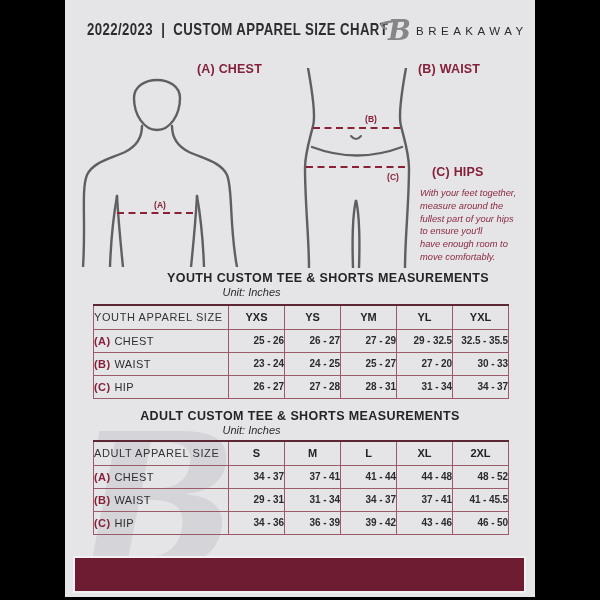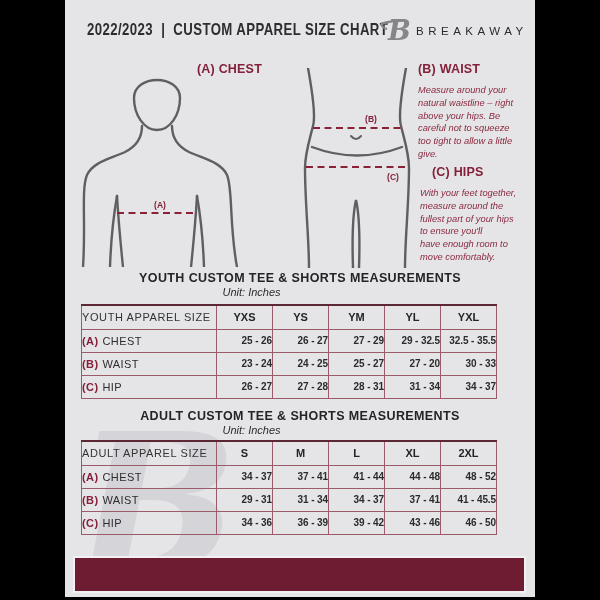--- a/index.html
+++ b/index.html
@@ -21,21 +21,21 @@
   .guide-p{position:absolute;font-style:italic;font-size:9.3px;line-height:1.38;
     color:#8a2a42;width:97px;white-space:pre-line;}
 
   
   .sec-title{position:absolute;left:0;width:470px;text-align:center;font-weight:700;
     font-size:12.5px;color:#242426;letter-spacing:.4px;}
   .unit{position:absolute;left:0;width:373px;text-align:center;font-style:italic;
     font-size:11px;color:#2b2b2d;}
 
   
-  table.size{position:absolute;left:16px;width:415px;border-collapse:collapse;
+  table.size{position:absolute;left:28px;width:415px;border-collapse:collapse;
     table-layout:fixed;z-index:2;background:transparent;}
   table.size{border:1px solid #9c5b6b;border-top:2px solid #5e2735;}
   table.size td,table.size th{border:1px solid #9c5b6b;padding:0;margin:0;}
   table.size thead tr{height:24px;}
   table.size tbody tr{height:23px;}
   th.first{font-weight:400;font-size:11px;color:#333336;text-align:left;
     padding-left:10px;letter-spacing:.6px;}
   th.size-col{font-weight:700;font-size:11px;color:#242426;text-align:center;}
   td.rowlabel{font-size:11px;color:#2c2c2e;text-align:left;padding-left:10px;letter-spacing:.4px;}
   td.rowlabel .key{font-weight:700;color:#84203a;margin-right:4px;}
@@ -91,29 +91,28 @@
     </g>
     <path d="M 20 60 L 108 60" stroke="#8b2136" stroke-width="2.2" stroke-dasharray="7 4.5" fill="none"></path>
     <path d="M 13 99 L 115 99" stroke="#8b2136" stroke-width="2.2" stroke-dasharray="7 4.5" fill="none"></path>
     <text class="dash-label" x="78" y="54" text-anchor="middle">(B)</text>
     <text class="dash-label" x="100" y="112" text-anchor="middle">(C)</text>
   </svg>
 
   <div class="guide-h" style="left:132px;top:62px;">(A) CHEST</div>
 
   <div class="guide-h" style="left:353px;top:62px;">(B) WAIST</div>
-  <div class="guide-p" style="left:353px;top:84px;">Measure around your natural waistline – right above your hips. Be careful not to squeeze too tight to allow a little give.</div>
 
   <div class="guide-h" style="left:367px;top:165px;">(C) HIPS</div>
   <div class="guide-p" style="left:355px;top:187px;">With your feet together, measure around the fullest part of your hips to ensure you'll
 have enough room to move comfortably.</div>
 
   <div class="watermark">B</div>
 
-  <div class="sec-title" style="top:271px;">YOUTH CUSTOM TEE &amp; SHORTS MEASUREMENTS</div>
+  <div class="sec-title" style="top:271px;padding-left:28px;">YOUTH CUSTOM TEE &amp; SHORTS MEASUREMENTS</div>
   <div class="unit" style="top:286px;">Unit: Inches</div>
 
   <table class="size" style="top:304px;">
     <colgroup>
         <col style="width:135px">
         <col style="width:56px">
         <col style="width:56px">
       <col style="width:56px">
         <col style="width:56px">
         <col style="width:56px">

